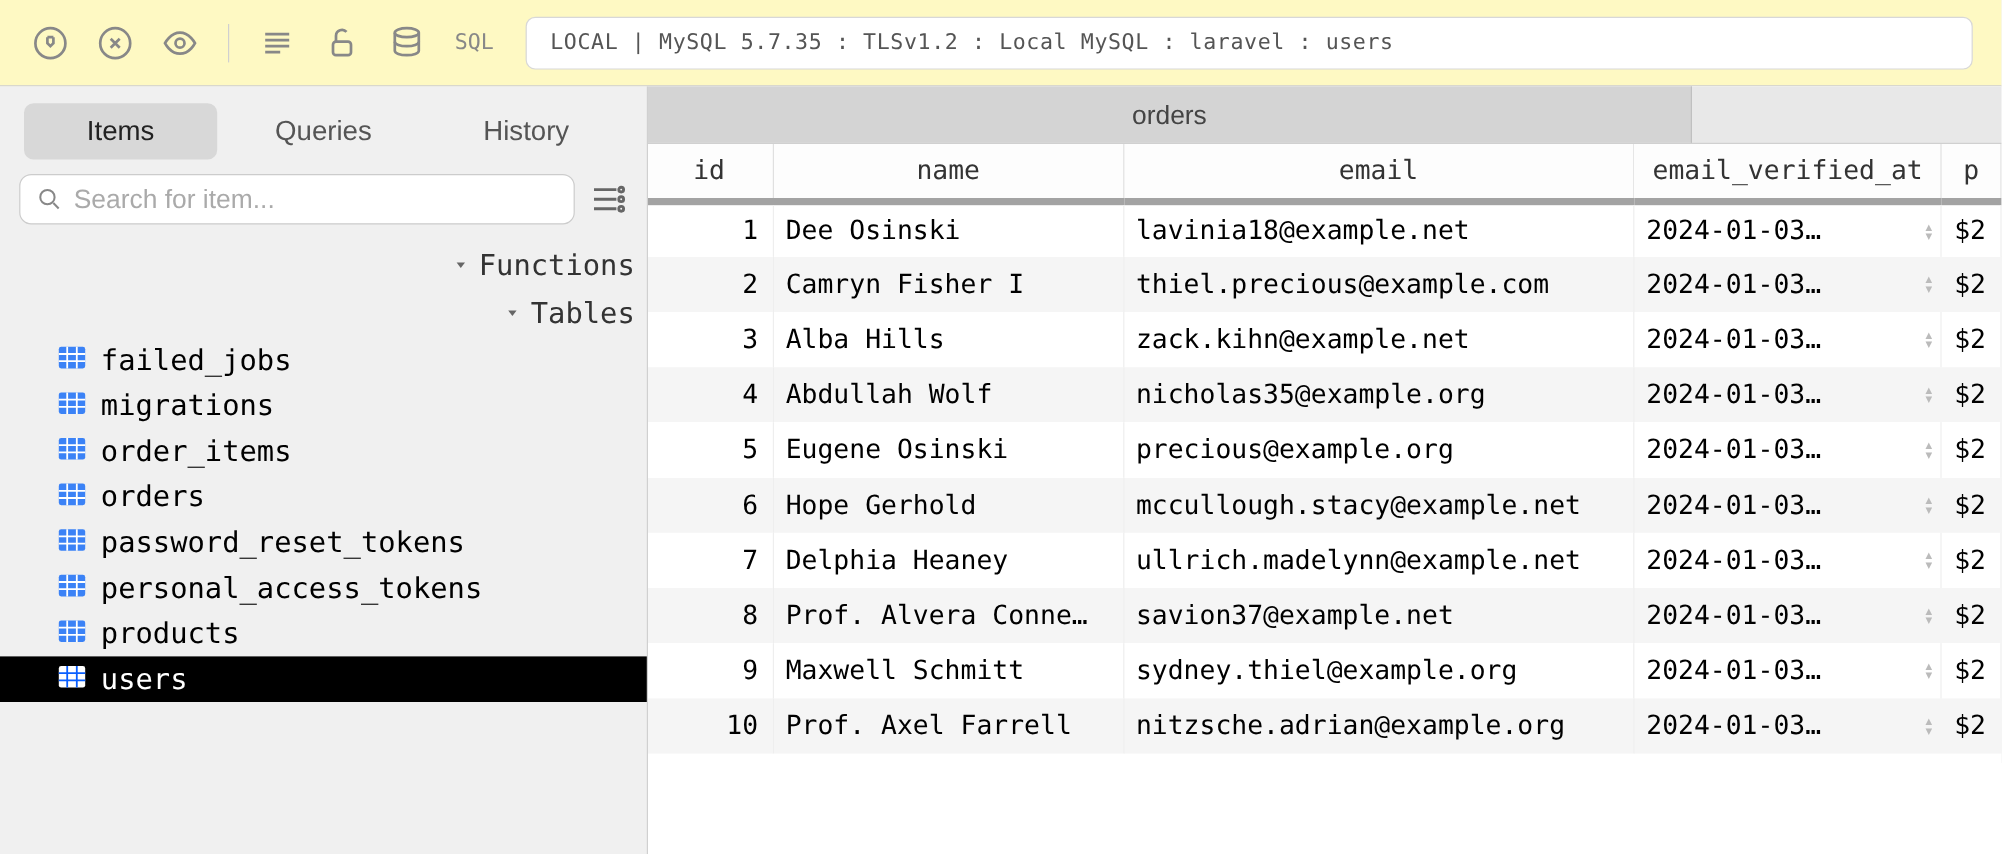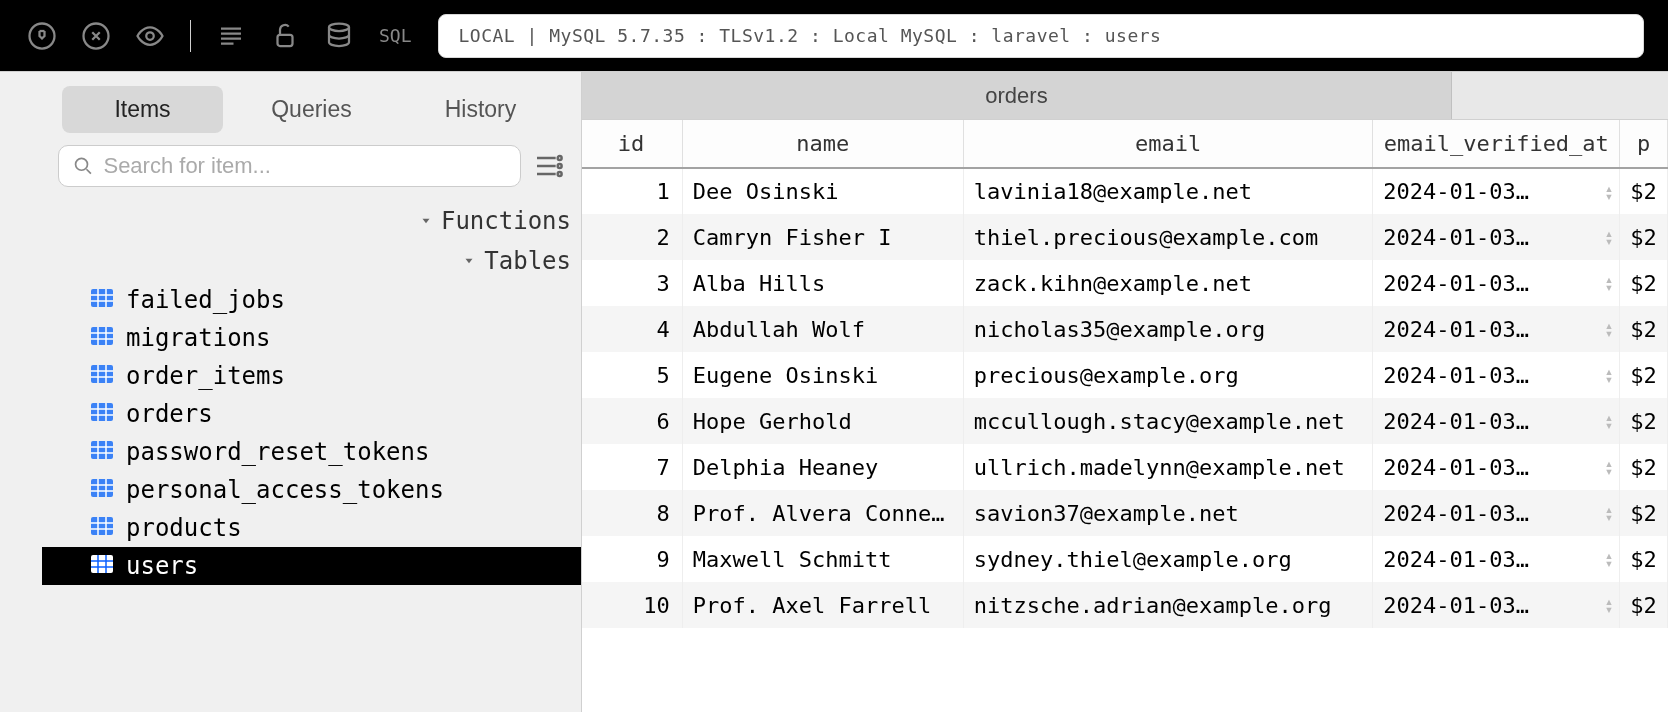--- a/index.html
+++ b/index.html
@@ -13,21 +13,21 @@
     .mono { font-family: "SF Mono", Monaco, Menlo, Consolas, monospace; }
 
     
     .toolbar {
       display: flex;
       align-items: center;
       height: 72px;
       padding: 0 24px;
       gap: 18px;
       border-bottom: 1px solid #d0d0d0;
-      background: #000000;
+      background: #fef9c3;
     }
     .toolbar-icon {
       width: 36px;
       height: 36px;
       display: flex;
       align-items: center;
       justify-content: center;
       color: #888;
       cursor: pointer;
     }
@@ -53,21 +53,21 @@
       border-radius: 8px;
       display: flex;
       align-items: center;
       padding: 0 20px;
       font-size: 18px;
       color: #555;
       letter-spacing: 0.5px;
     }
 
     
-    .main { display: flex; height: calc(712px - 72px); padding-left: 42px; }
+    .main { display: flex; height: calc(712px - 72px); }
 
     
     .sidebar {
       width: 540px;
       background: #f0f0f0;
       border-right: 1px solid #d0d0d0;
       display: flex;
       flex-direction: column;
     }
     .sidebar-tabs {
@@ -183,21 +183,21 @@
       cursor: pointer;
     }
 
     .data-table { width: 100%; border-collapse: collapse; }
     .data-table thead th {
       height: 48px;
       font-size: 22px;
       font-weight: 400;
       color: #333;
       border-right: 1px solid #e0e0e0;
-      border-bottom: 2px solid #a3a3a3;
+      border-bottom: 6px solid #a3a3a3;
       background: #fdfdfd;
       padding: 0 10px;
       text-align: center;
     }
     .data-table td {
       height: 46px;
       font-size: 22px;
       padding: 0 10px;
       border-right: 1px solid #eee;
       white-space: nowrap;

